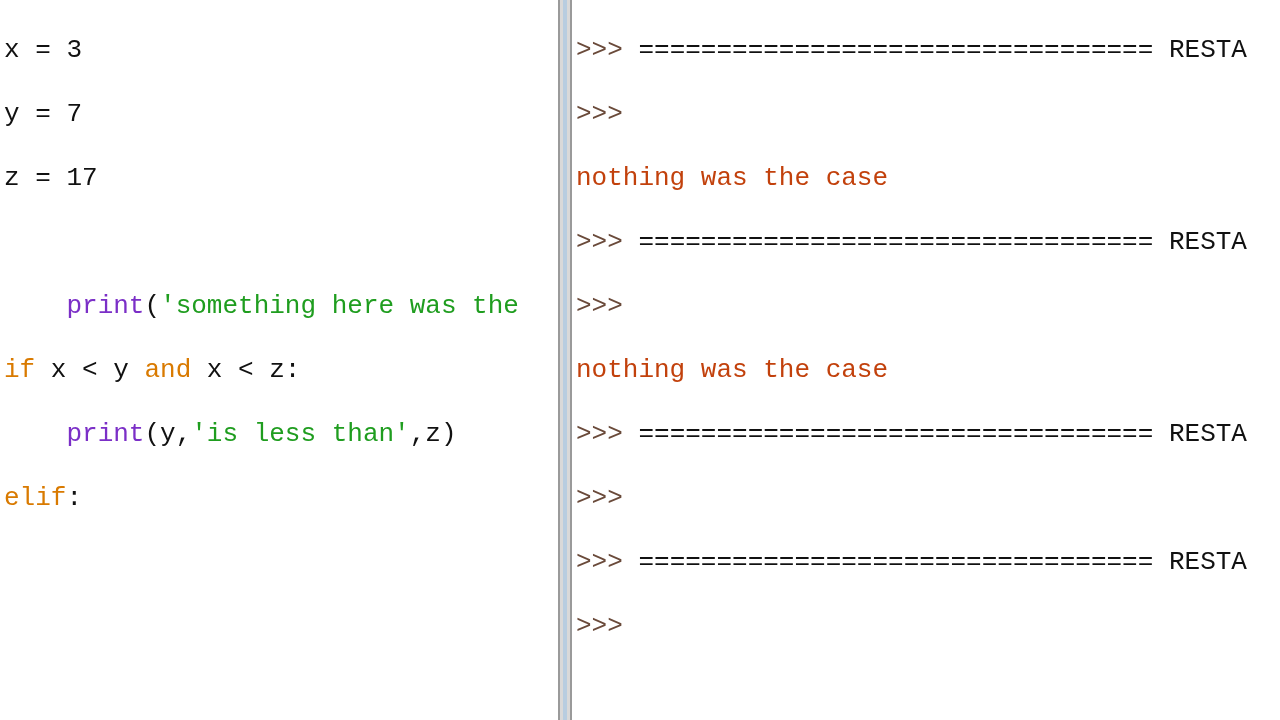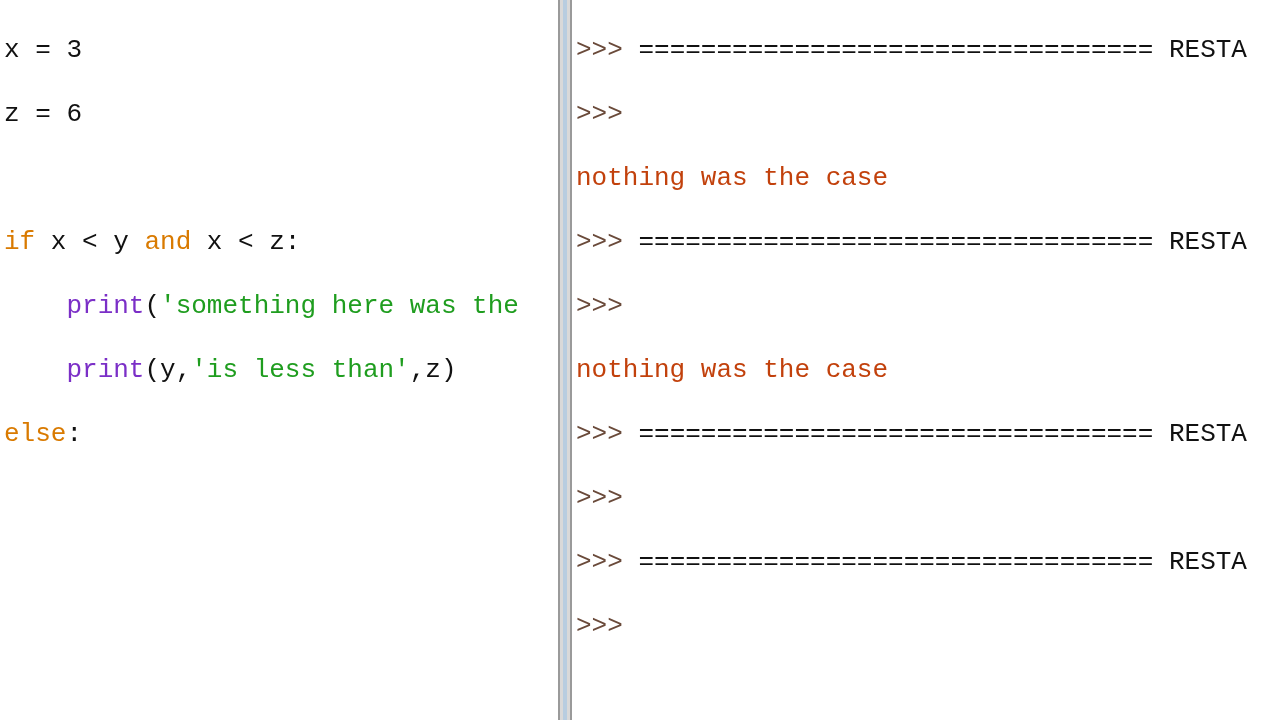--- a/index.html
+++ b/index.html
@@ -33,26 +33,27 @@
     margin-left: -2px;
   }
 </style>
 </head>
 <body>
 
 <div class="wrap">
 
   <div class="pane editor">
 <span class="line"><span class="txt">x = 3</span></span>
-<span class="line"><span class="txt">z = 6</span></span>
+<span class="line"><span class="txt">y = 7</span></span>
+<span class="line"><span class="txt">z = 17</span></span>
 <span class="line"> </span>
+<span class="line"><span class="txt">    </span><span class="fn">print</span><span class="txt">(</span><span class="str">'something here was the</span></span>
 <span class="line"><span class="kw">if</span><span class="txt"> x &lt; y </span><span class="kw">and</span><span class="txt"> x &lt; z:</span></span>
-<span class="line"><span class="txt">    </span><span class="fn">print</span><span class="txt">(</span><span class="str">'something here was the</span></span>
 <span class="line"><span class="txt">    </span><span class="fn">print</span><span class="txt">(y,</span><span class="str">'is less than'</span><span class="txt">,z)</span></span>
-<span class="line"><span class="kw">else</span><span class="txt">:</span></span>
+<span class="line"><span class="kw">elif</span><span class="txt">:</span></span>
 
   </div>
 
   <div class="splitter"></div>
 
   <div class="pane shell">
 <span class="line"><span class="prompt">&gt;&gt;&gt; </span><span class="restart">================================= </span><span class="restart">RESTA</span></span>
 <span class="line"><span class="prompt">&gt;&gt;&gt;</span></span>
 <span class="line"><span class="out">nothing was the case</span></span>
 <span class="line"><span class="prompt">&gt;&gt;&gt; </span><span class="restart">================================= </span><span class="restart">RESTA</span></span>

